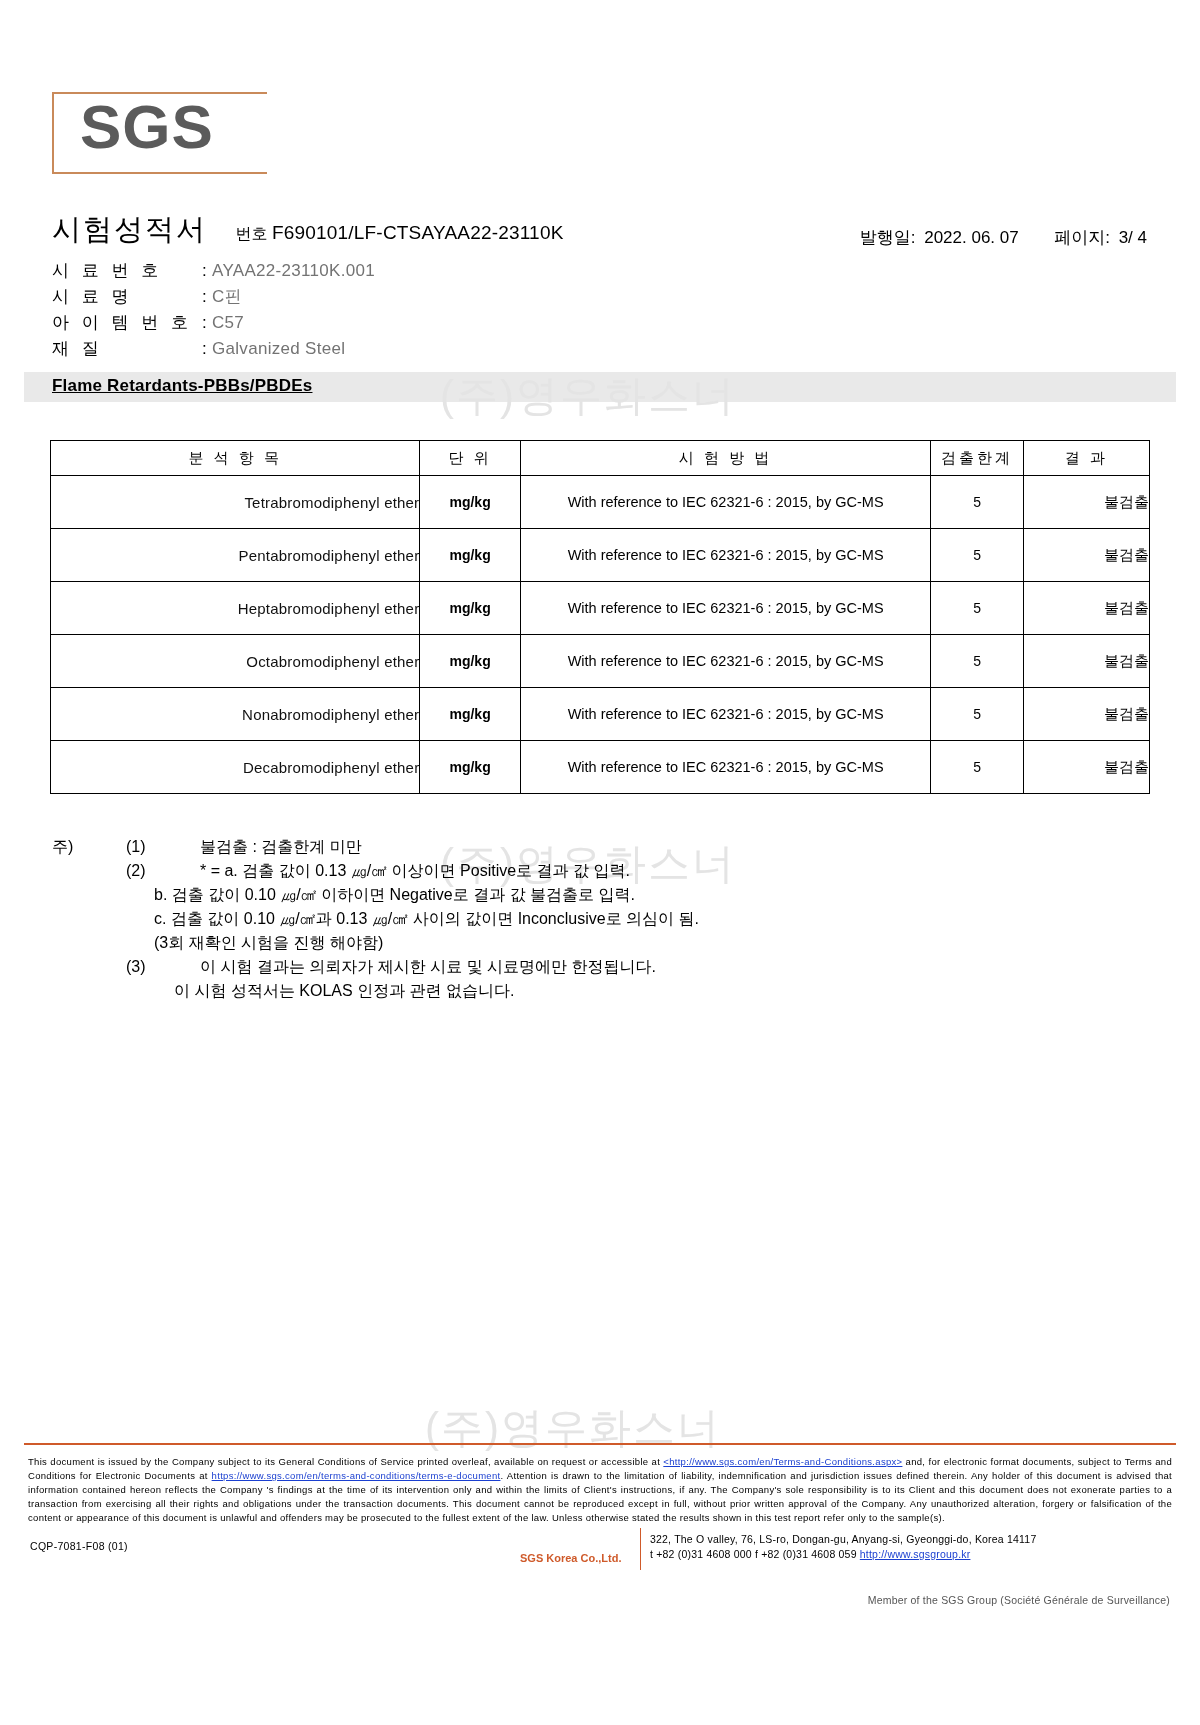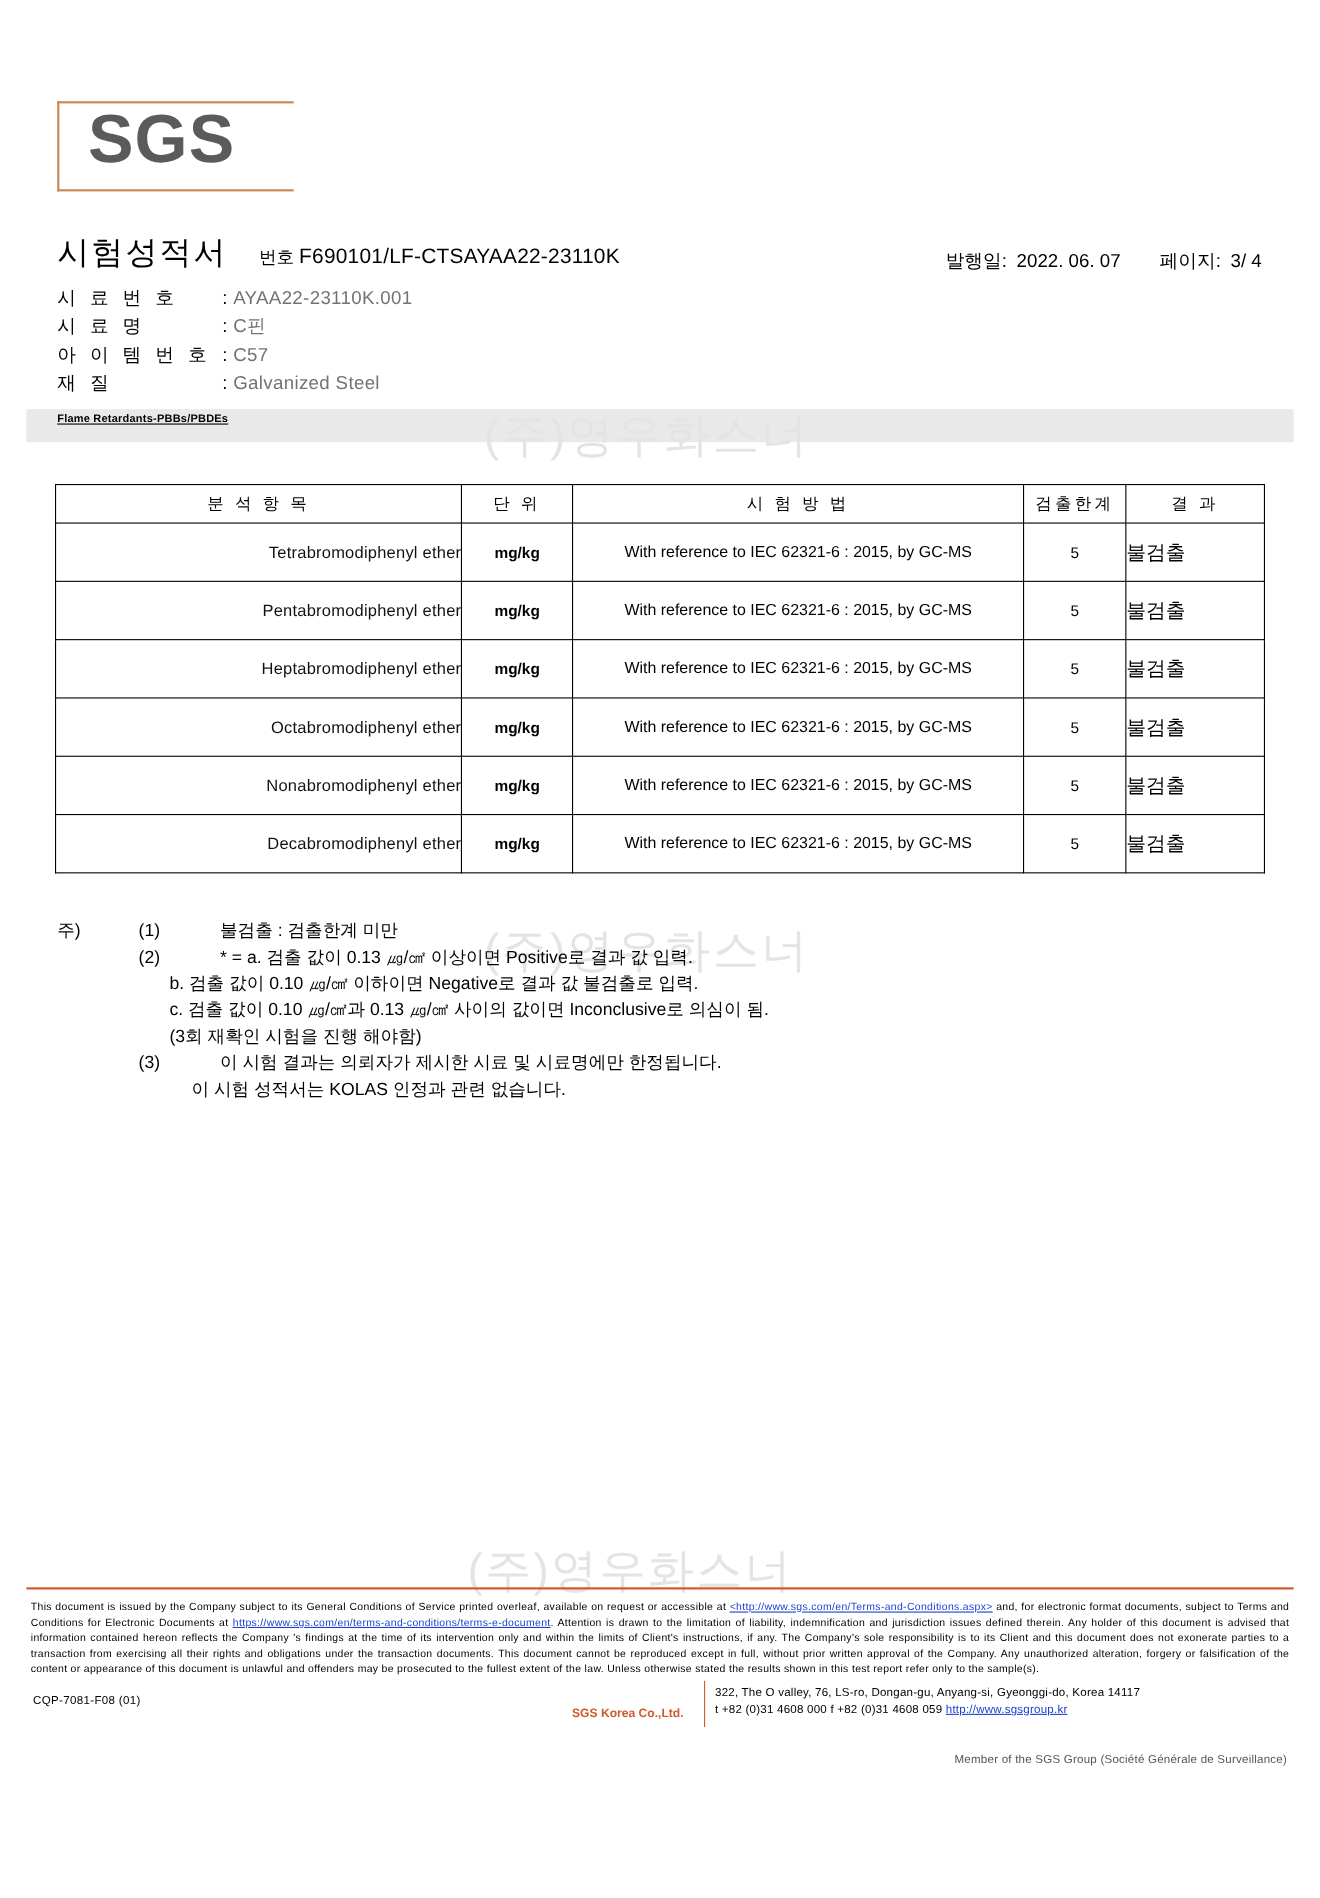--- a/index.html
+++ b/index.html
@@ -132,21 +132,21 @@
     left: 24px;
     top: 372px;
     width: 1152px;
     height: 30px;
     background: #e9e9e9;
   }
   .section-title {
     position: absolute;
     left: 52px;
     top: 376px;
-    font-size: 10px;
+    font-size: 17px;
     font-weight: bold;
     text-decoration: underline;
     letter-spacing: 0.2px;
   }
 
   
   .watermark {
     position: absolute;
     color: #e4e4e4;
     font-size: 42px;
@@ -204,22 +204,22 @@
     text-align: center;
     font-size: 14.5px;
     line-height: 19px;
     padding: 0 8px;
   }
   .cell-limit {
     text-align: center;
     font-size: 14px;
   }
   .cell-result {
-    text-align: left;
-    font-size: 18px;
+    text-align: right;
+    font-size: 15px;
   }
 
   
   .notes {
     position: absolute;
     left: 52px;
     top: 835px;
     width: 1060px;
     font-size: 16px;
     line-height: 24px;

